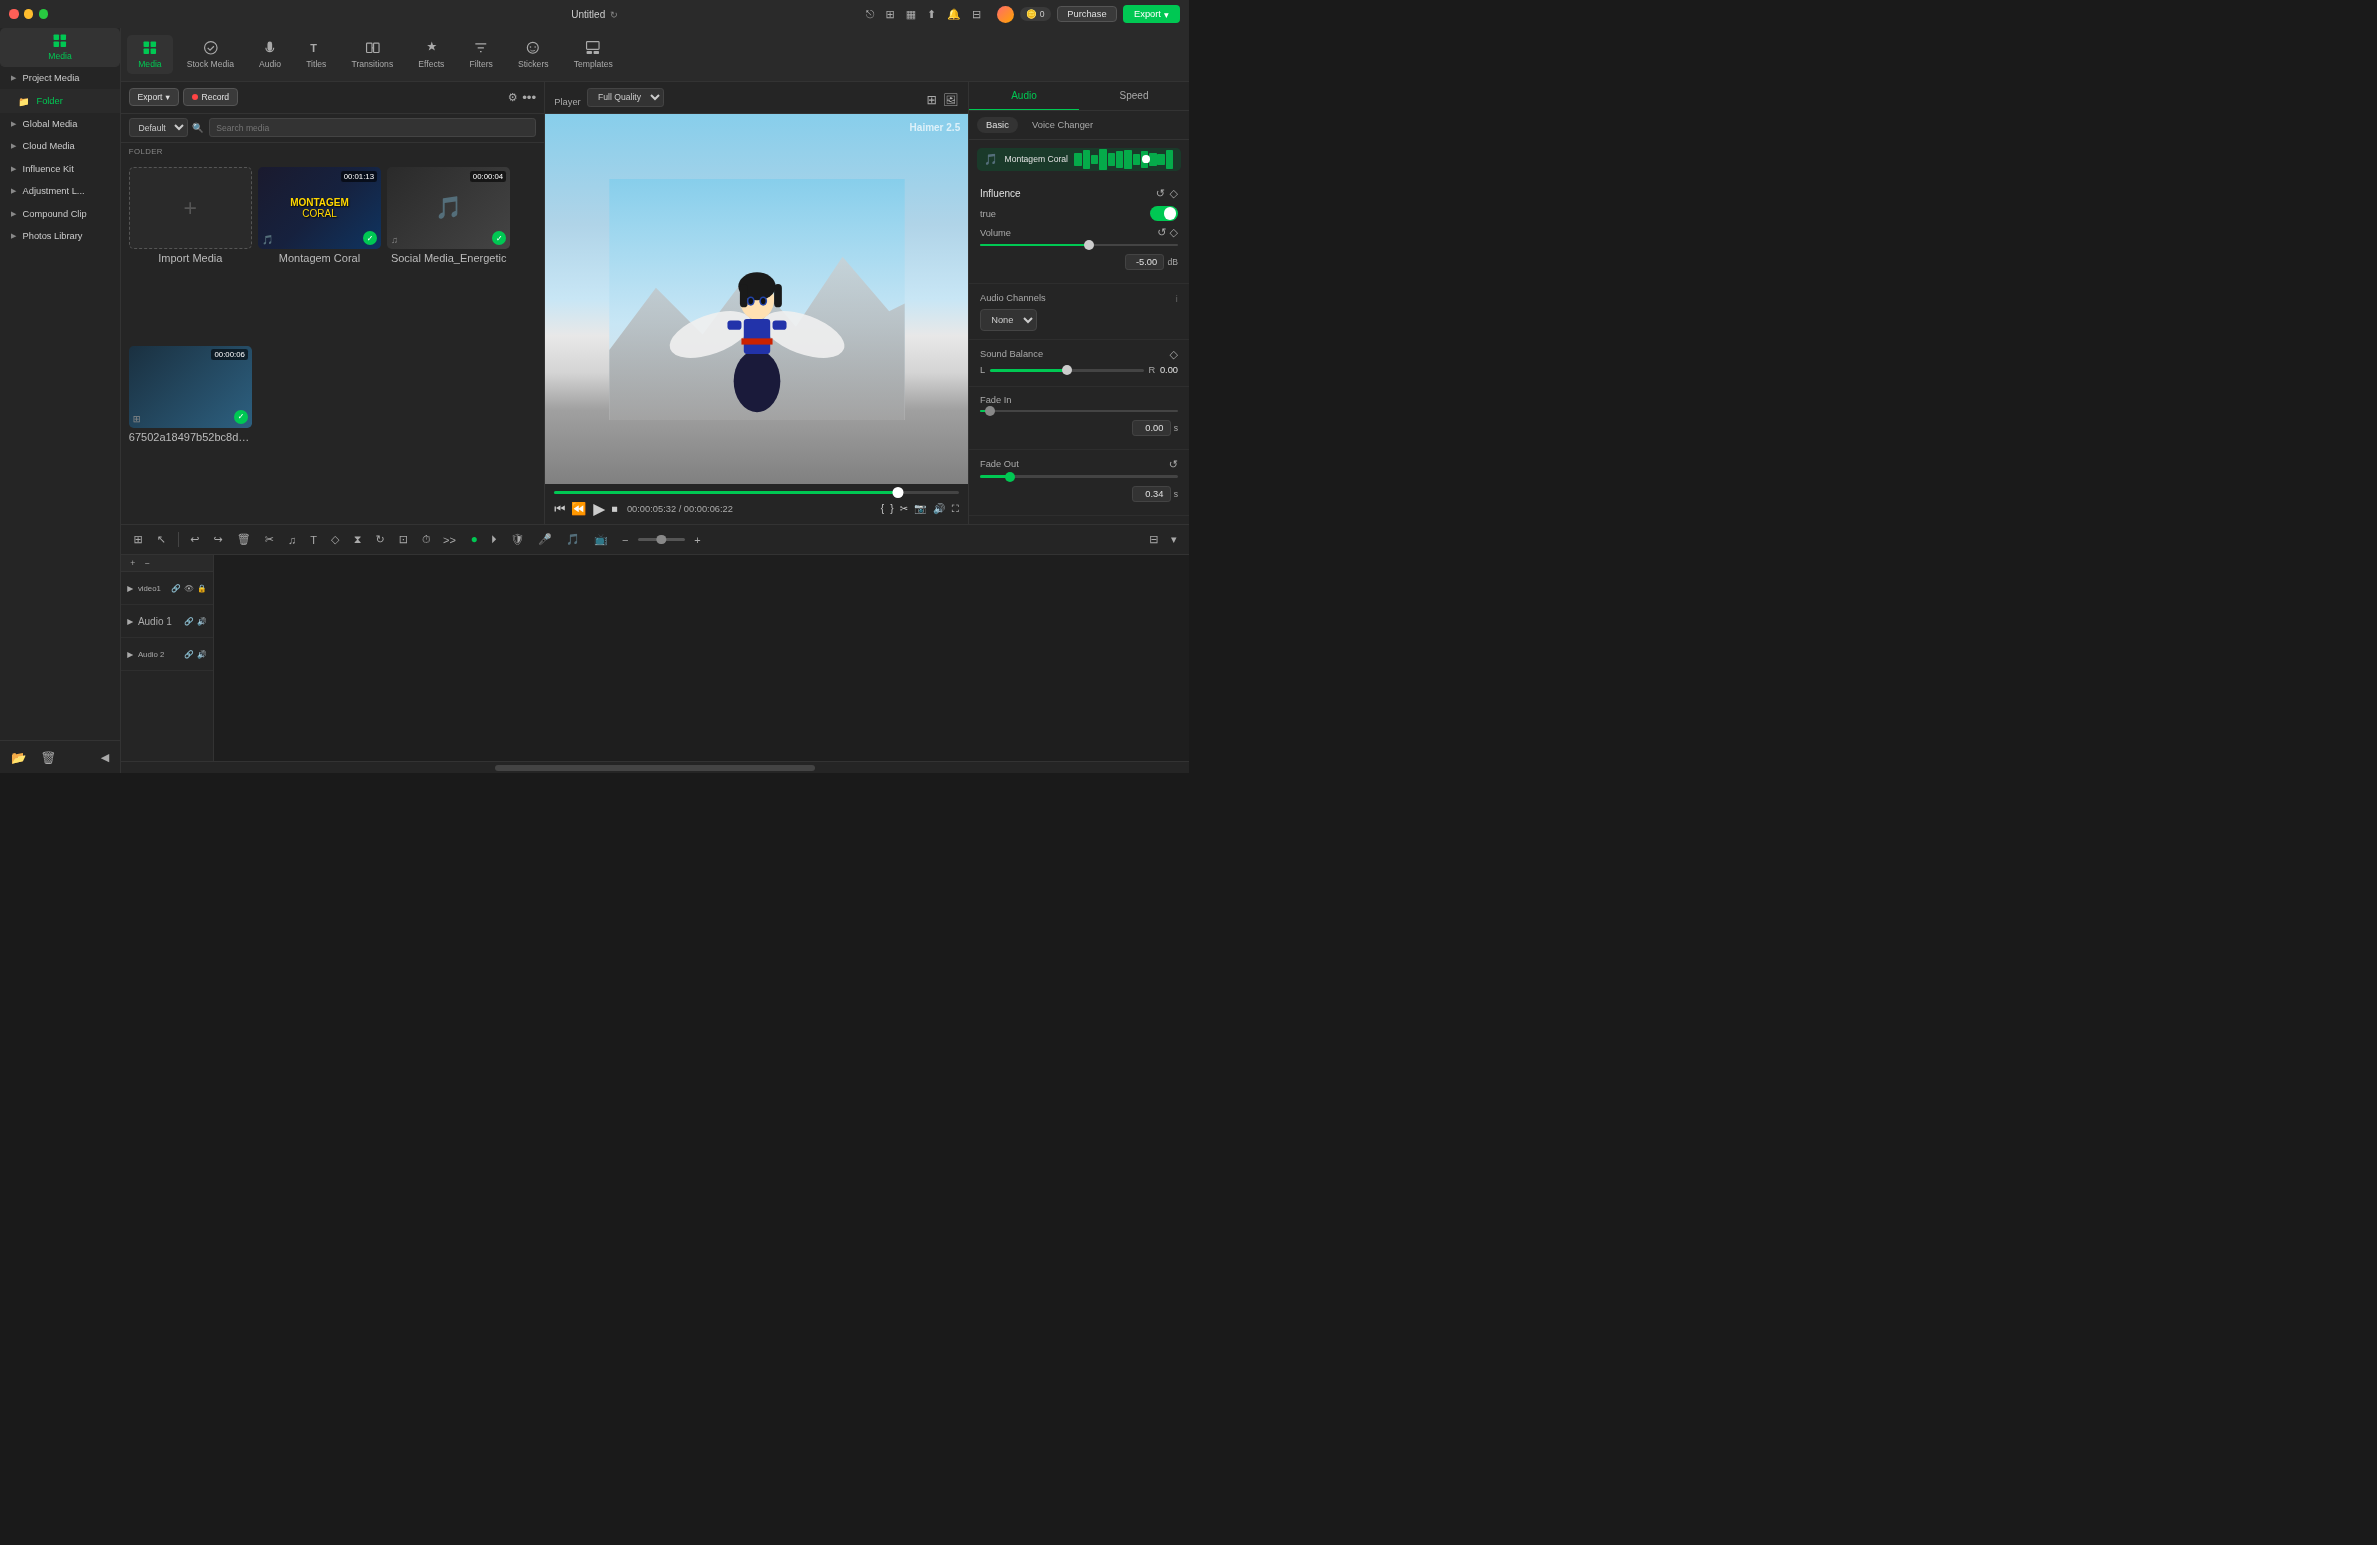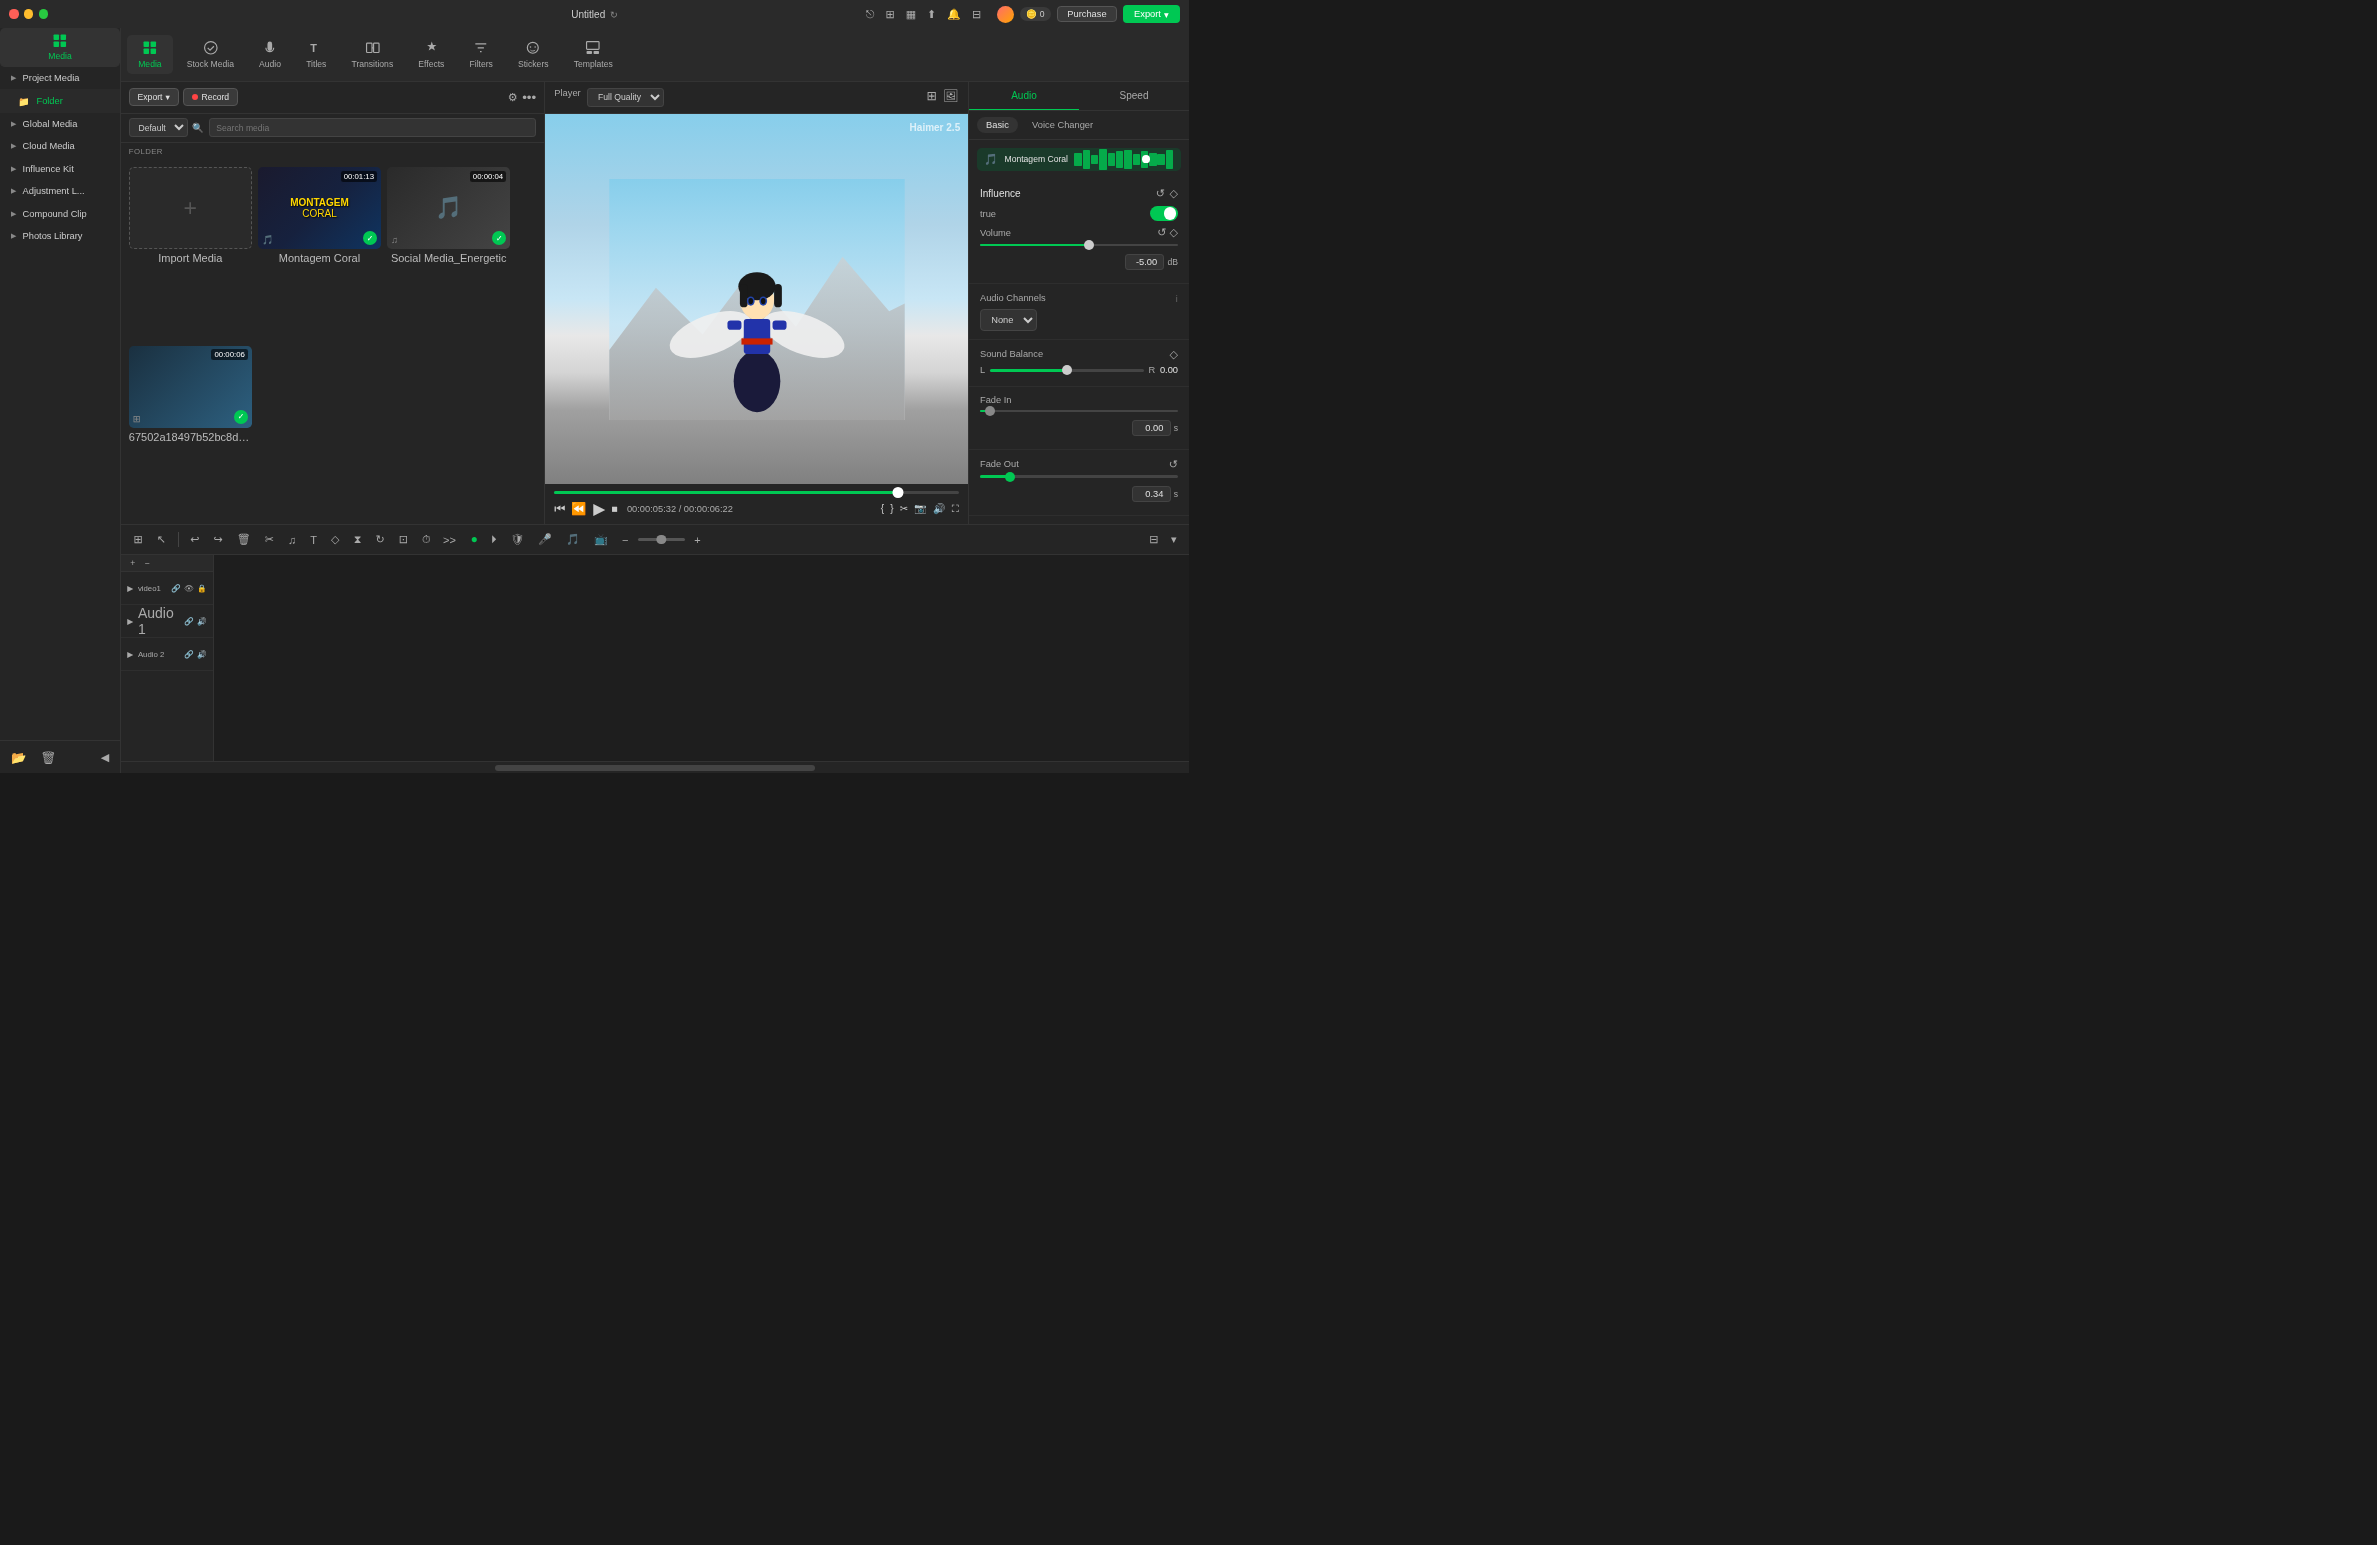--- a/index.html
+++ b/index.html
@@ -346,21 +346,21 @@
 
     
     .player-panel {
       flex: 1;
       background: #1e1e1e;
       display: flex;
       flex-direction: column;
     }
     .player-header {
       display: flex;
-      align-items: flex-start;
+      align-items: flex-end;
       padding: 6.2px 9.3px;
       background: #252525;
       border-bottom: 0.8px solid #333;
     }
     .player-label {
       font-size: 9.3px;
       color: #aaa;
       margin-right: 6.2px;
     }
     .quality-select {
@@ -1283,21 +1283,21 @@
             <span style="font-size:7.8px;">▶</span>
             <span style="font-size:7.8px;">video1</span>
             <div class="tl-label-icons">
               <span style="cursor:pointer;">🔗</span>
               <span style="cursor:pointer;">👁</span>
               <span style="cursor:pointer;">🔒</span>
             </div>
           </div>
           <div class="timeline-label-row">
             <span style="font-size:7.8px;">▶</span>
-            <span style="font-size:14px;">Audio 1</span>
+            <span style="font-size:10px;">Audio 1</span>
             <div class="tl-label-icons">
               <span style="cursor:pointer;">🔗</span>
               <span style="cursor:pointer;">🔊</span>
             </div>
           </div>
           <div class="timeline-label-row">
             <span style="font-size:7.8px;">▶</span>
             <span style="font-size:7.8px;">Audio 2</span>
             <div class="tl-label-icons">
               <span style="cursor:pointer;">🔗</span>

